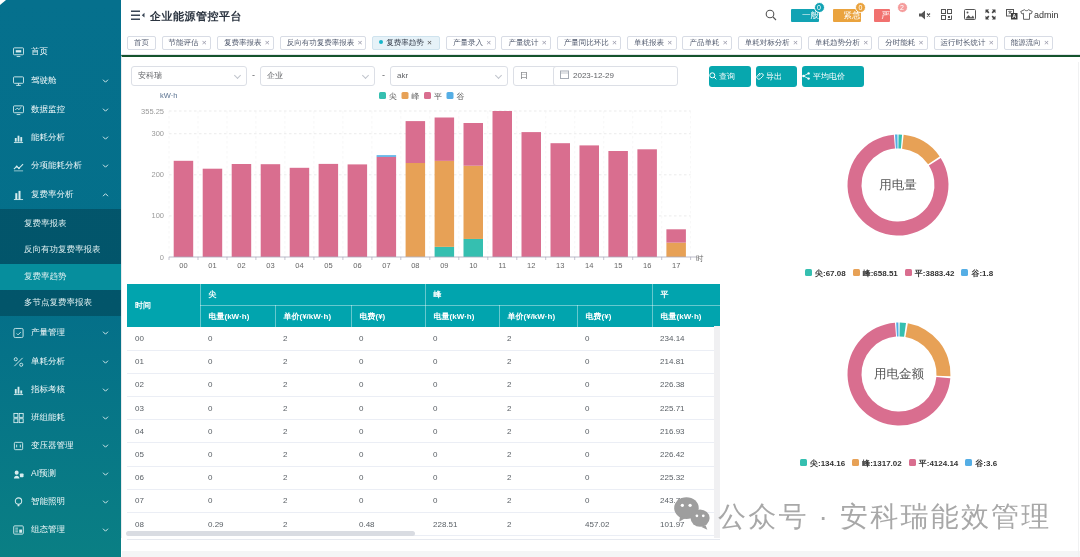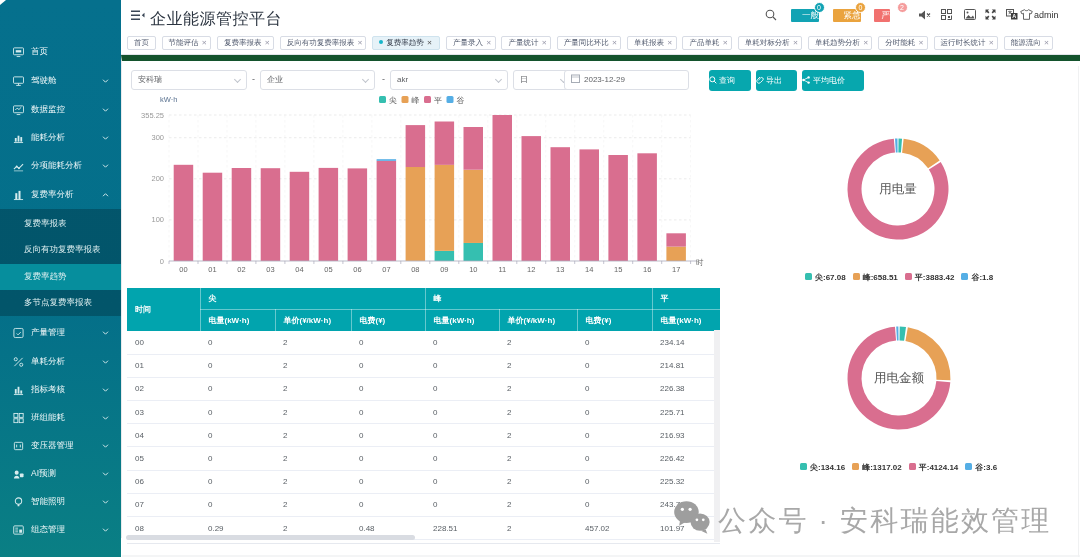--- a/index.html
+++ b/index.html
@@ -10,32 +10,32 @@
   background:linear-gradient(180deg,#05708D 0%, #046F89 55%, #0A7F84 100%); }
 .mitem { position:absolute; left:0; width:121px; height:28.6px; color:#f0f8f9; font-size:8.5px; }
 .mitem .mi { position:absolute; left:13px; top:50%; transform:translateY(-50%); width:11px; height:11px; }
 .mitem .mt { position:absolute; left:31px; top:50%; transform:translateY(-50%); white-space:nowrap; }
 .chev { position:absolute; right:12px; top:50%; transform:translateY(-50%); width:7px; height:6px; }
 #submenu { position:absolute; left:0; top:209px; width:121px; height:107px; background:rgba(0,25,35,0.30); }
 .sitem { position:absolute; left:0; width:121px; height:26.3px; color:#e3f2f3; font-size:8.5px; }
 .sitem .mt { position:absolute; left:24px; top:50%; transform:translateY(-50%); white-space:nowrap; }
 .sitem.on { background:#068E9D; }
 #header { position:absolute; left:121px; top:0; width:959px; height:30px; background:#fff; }
-#htitle { position:absolute; left:29px; top:9px; font-size:16px; font-weight:normal; color:#2b3440; letter-spacing:0.5px;text-align:center; }
+#htitle { position:absolute; left:29px; top:9px; font-size:11px; font-weight:bold; color:#2b3440; letter-spacing:0.5px;text-align:center; }
 .hicon { position:absolute; top:9px; }
 .badge { position:absolute; top:8.5px; height:13px; border-radius:1px; color:#fff; font-size:8.5px; line-height:13px; text-align:right; }
 .bubble { position:absolute; width:11px; height:11px; border-radius:50%; color:#fff; font-size:7px; line-height:9.5px; text-align:center; border:1px solid #fff; }
 #admin { position:absolute; left:913px; top:10px; font-size:9px; color:#333; }
 #tabbar { position:absolute; left:121px; top:30px; width:959px; height:25px; background:#fff; border-bottom:1px solid #e2e5ea; }
 .tab { position:absolute; top:6px; height:14px; border:1px solid #d8dce5; border-radius:2px; background:#fff; color:#515a6e; font-size:7.5px; line-height:12px; padding:0 6px; white-space:nowrap; }
 .tab .x { color:#99a; margin-left:3px; font-size:6.5px; }
 .tab.act { background:#E6F2F8; border-color:#cfe3ee; color:#38404e; }
 .tab.act .x { color:#555; }
 .tab .dot { display:inline-block; width:4px; height:4px; border-radius:50%; background:#17b5c9; margin-right:3px; vertical-align:1px; }
-#content { position:absolute; left:121px; top:55px; width:959px; height:483px; background:#fff; border-left:1px solid #e8eaec; border-top:6px solid #14532d; }
+#content { position:absolute; left:121px; top:55px; width:959px; height:483px; background:#fff; border-left:1px solid #e8eaec; border-top:2px solid #14532d; }
 .sel { position:absolute; top:9px; height:20px; border:1px solid #dcdfe6; border-radius:3px; background:#fff; color:#606266; font-size:8px; line-height:18px; padding:0 6px; }
 .sel .arr { position:absolute; right:6px; top:6px; width:5px; height:5px; border-right:1px solid #c0c4cc; border-bottom:1px solid #c0c4cc; transform:rotate(45deg); }
 .dash { position:absolute; top:13px; color:#606266; font-size:9px; }
 .btn { position:absolute; top:9px; height:21px; background:#07A7AE; border-radius:3px; color:#fff; font-size:8px; line-height:21px; }
 #tblwrap { position:absolute; left:5px; top:227px; width:593px; height:252px; overflow:hidden; }
 table { border-collapse:collapse; table-layout:fixed; width:645px; font-size:8px; }
 th { background:#01A4AE; color:#fff; font-weight:bold; text-align:left; padding:0 0 0 8px; border:1px solid rgba(255,255,255,0.4); border-left:none; border-top:none; height:21.5px; }
 td { color:#5a6066; padding:0 0 0 8px; border-bottom:1px solid #ebeef5; height:23.2px; background:#fff; }
 #hscroll { position:absolute; left:4px; top:474px; width:289px; height:5px; border-radius:3px; background:#d9dce2; }
 #vscroll { position:absolute; left:592px; top:269px; width:6px; height:212px; background:#f0f0f2; }
@@ -285,21 +285,21 @@
       <div class="tab" style="left:812.6px;width:64.4px">运行时长统计<span class="x">✕</span></div>
       <div class="tab" style="left:882.8px;width:49.6px">能源流向<span class="x">✕</span></div>
     </div>
   <div id="content">
     <div class="sel" style="left:9px;width:116px">安科瑞<span class="arr"></span></div>
       <div class="sel" style="left:138px;width:115px">企业<span class="arr"></span></div>
       <div class="sel" style="left:268px;width:118px">akr<span class="arr"></span></div>
       <div class="sel" style="left:391px;width:60px">日<span class="arr"></span></div>
       <div class="dash" style="left:130px">-</div>
       <div class="dash" style="left:260px">-</div>
-      <div class="sel" style="left:442px;width:125px"><svg style="vertical-align:-1px;margin-right:4px" width="9" height="9" viewBox="0 0 9 9">
+      <div class="sel" style="left:431px;width:125px"><svg style="vertical-align:-1px;margin-right:4px" width="9" height="9" viewBox="0 0 9 9">
           <rect x="0.5" y="1" width="8" height="7.5" fill="none" stroke="#a6acb5"></rect>
           <path d="M0.5 3h8" stroke="#a6acb5" stroke-width="0.7"></path>
         </svg>2023-12-29</div>
       <div class="btn" style="left:587px;width:42px"><svg style="vertical-align:-1px;margin-right:2px" width="8" height="8" viewBox="0 0 8 8">
           <circle cx="3.3" cy="3.3" r="2.5" fill="none" stroke="#fff" stroke-width="1"></circle>
           <path d="M5.2 5.2L7.3 7.3" stroke="#fff" stroke-width="1"></path>
         </svg>查询</div>
       <div class="btn" style="left:634px;width:41px"><svg style="vertical-align:-1px;margin-right:2px" width="8" height="8" viewBox="0 0 8 8">
           <path d="M2.4 4.2 4.6 2a1.5 1.5 0 0 1 2.2 2.2L4.4 6.6a2.1 2.1 0 0 1-3-3L4 1" fill="none" stroke="#fff" stroke-width="0.9"></path>
         </svg>导出</div>

